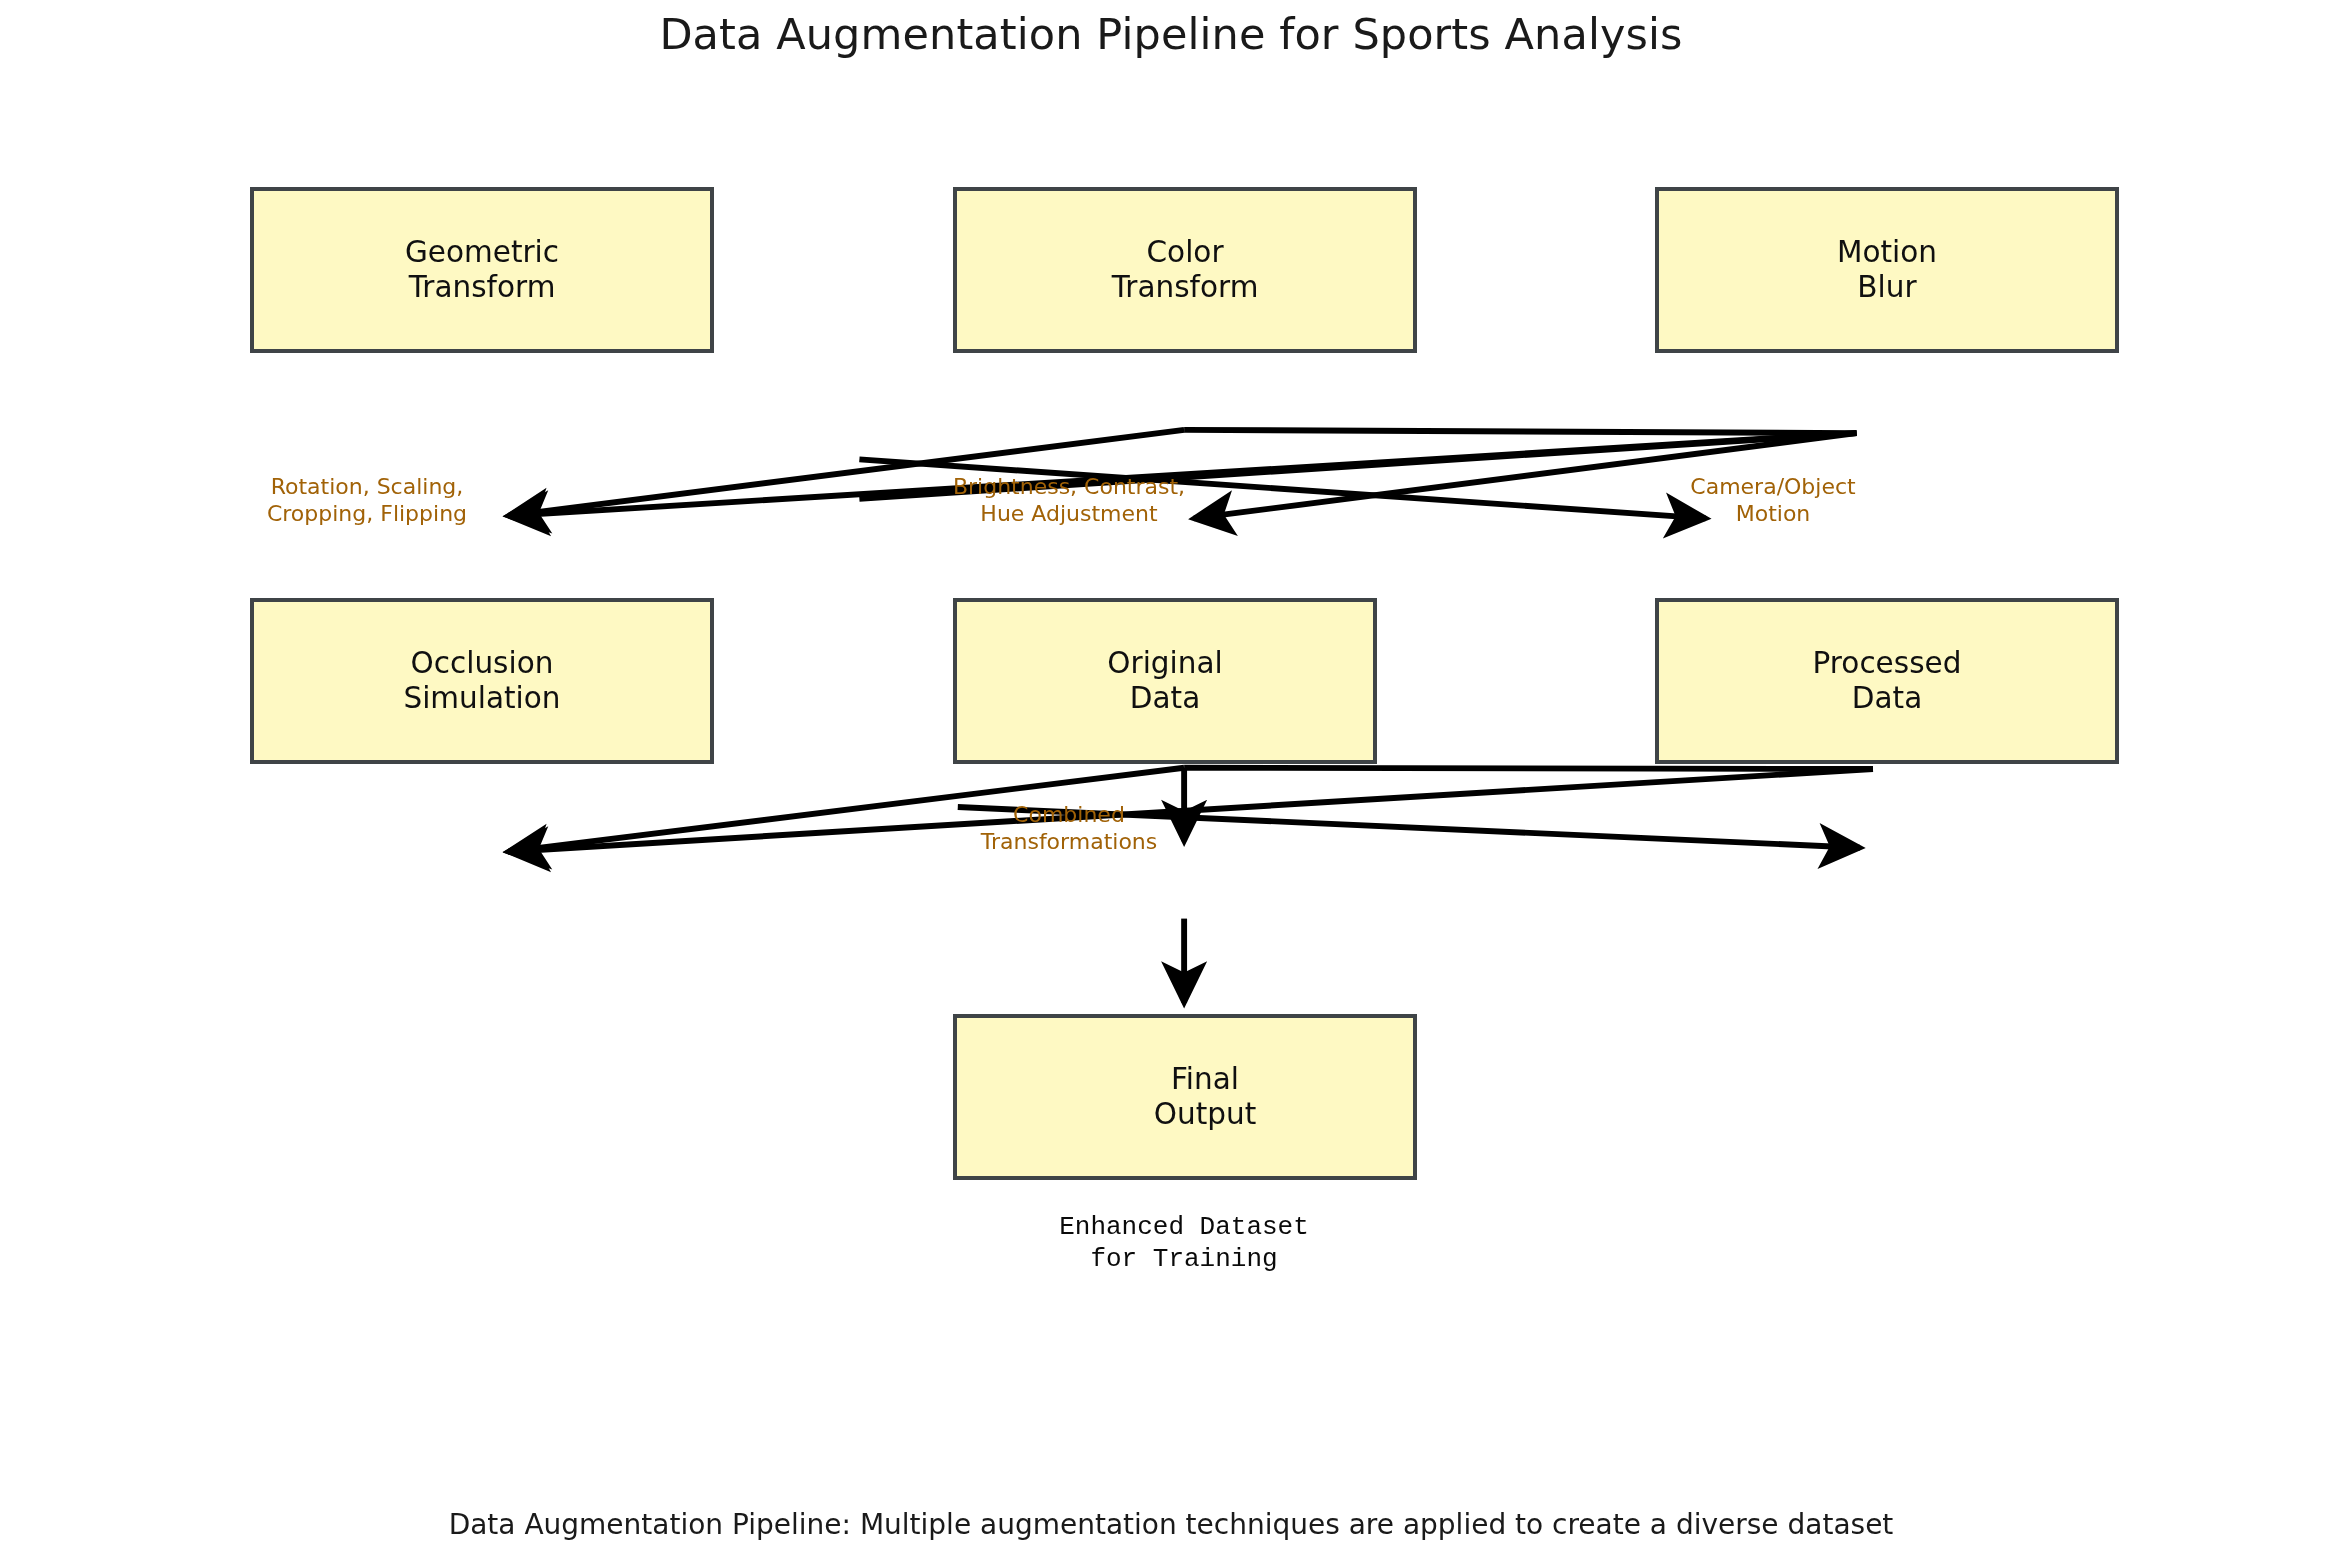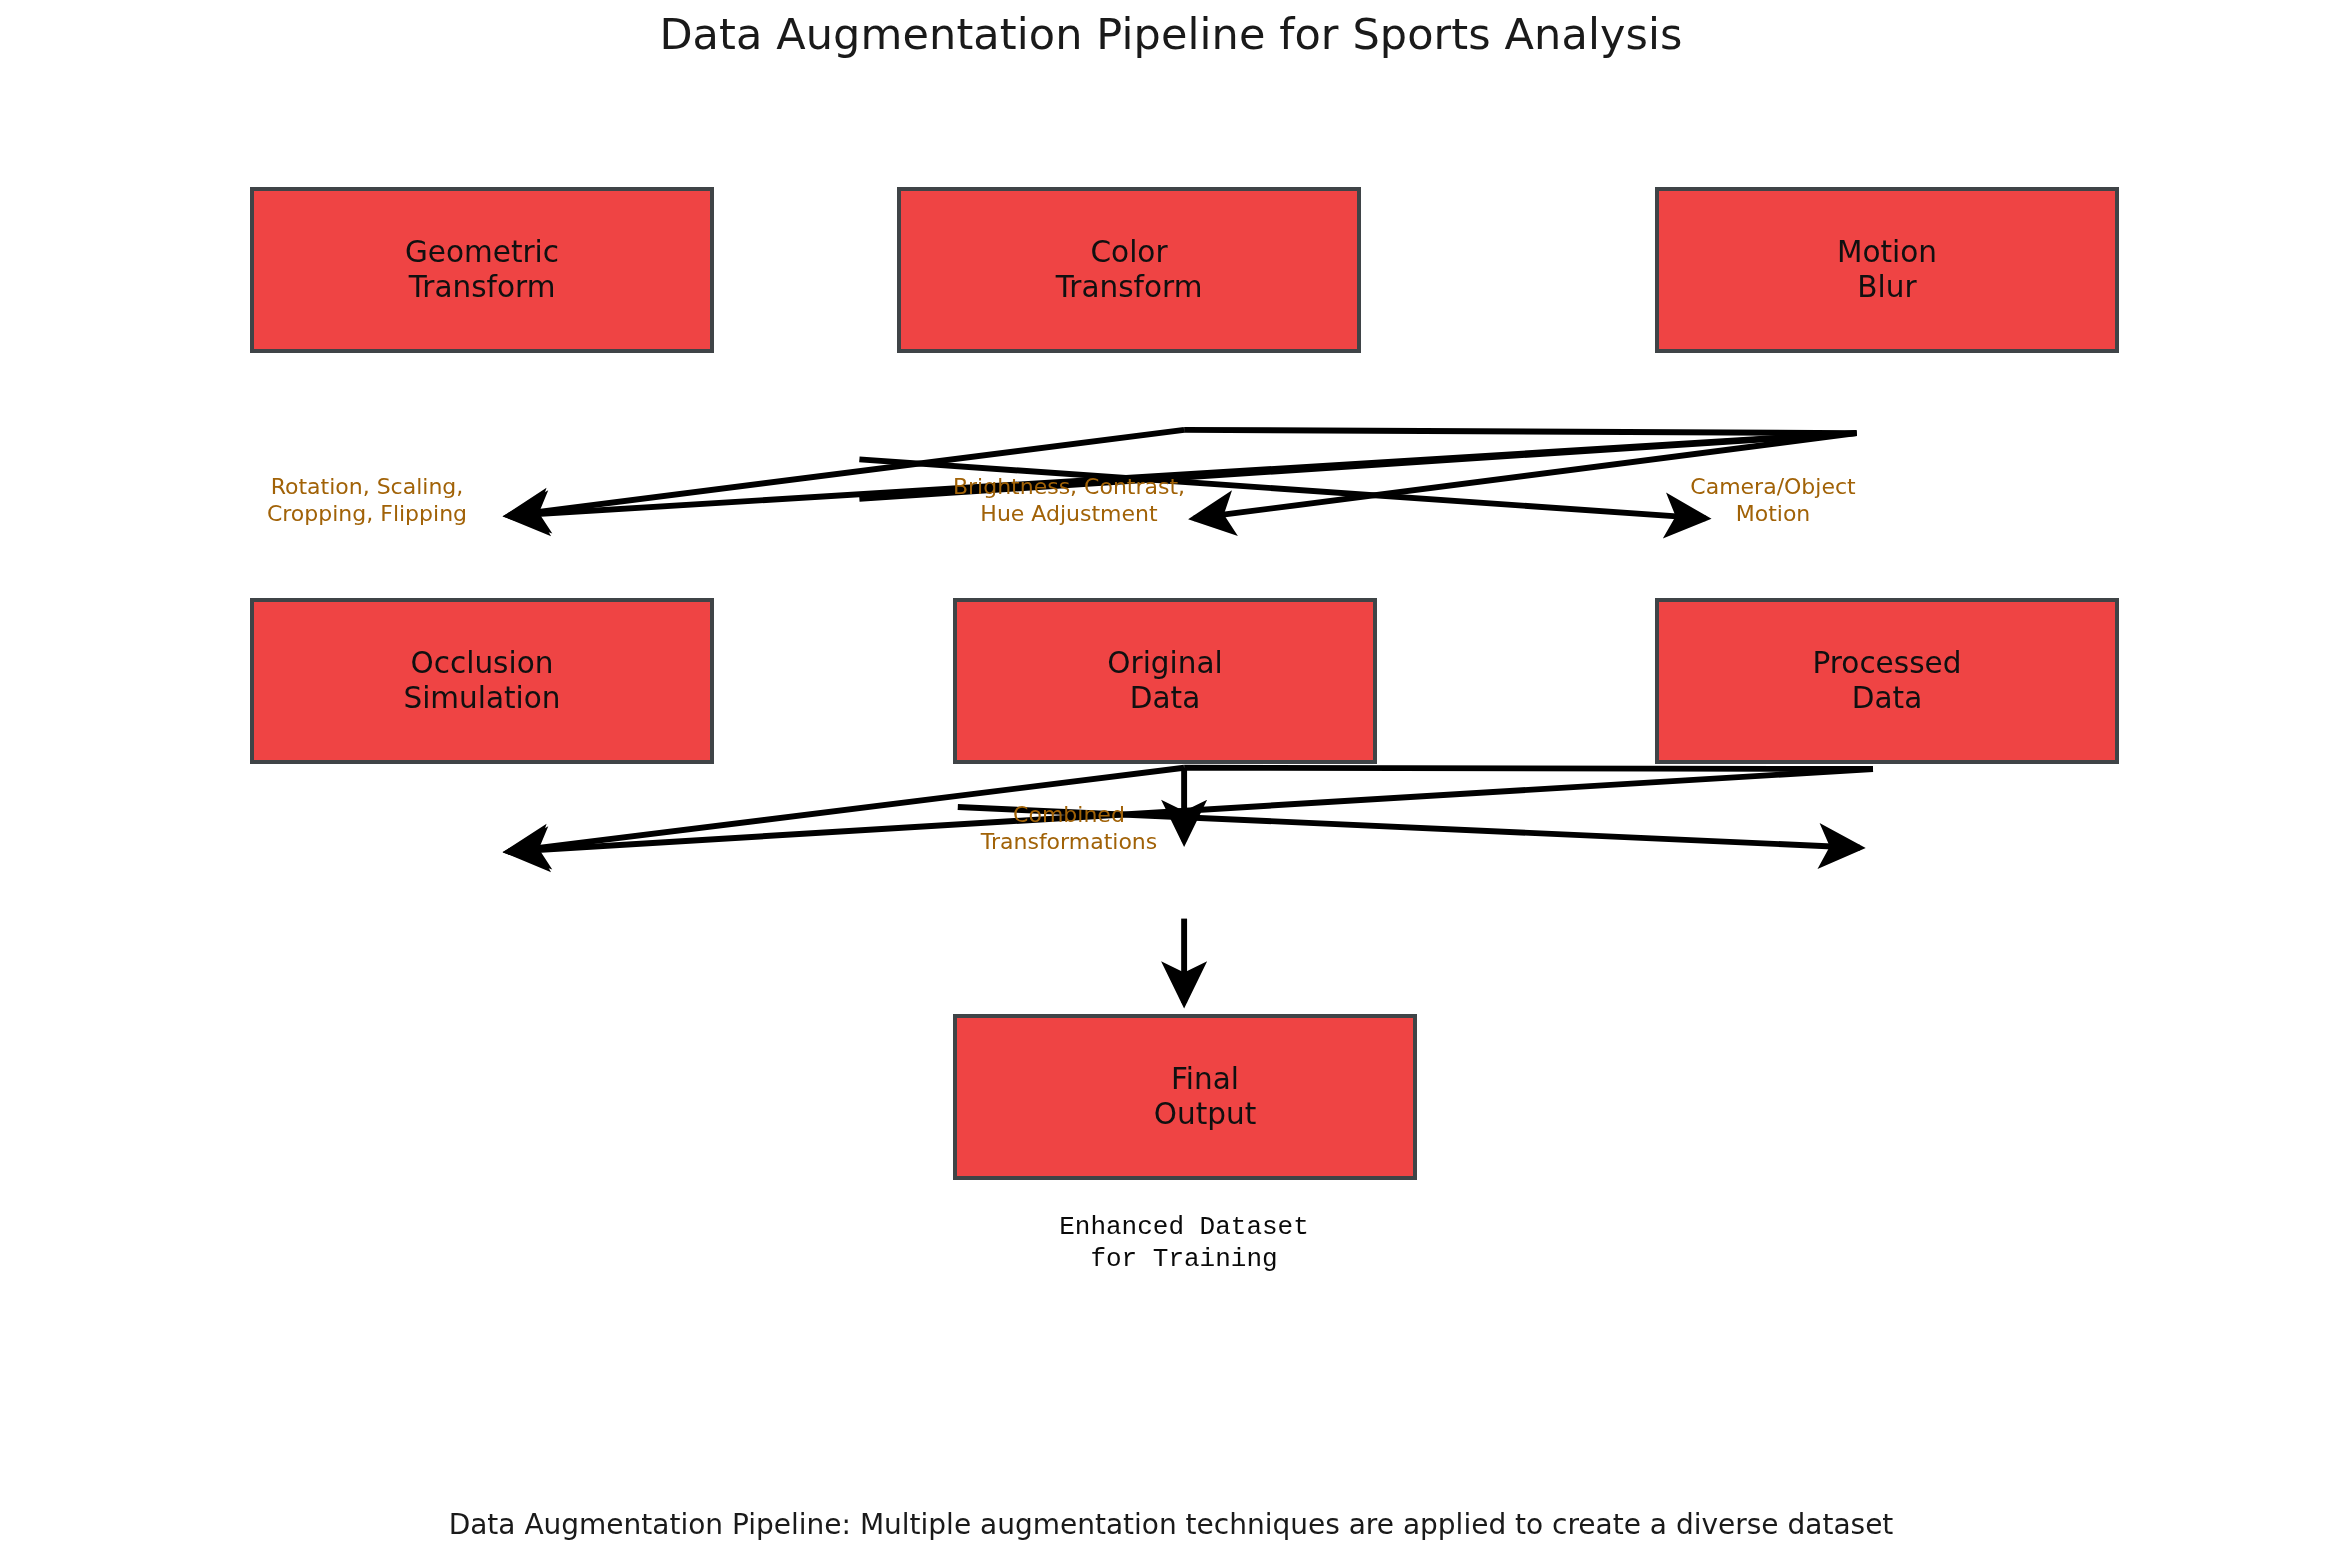--- a/index.html
+++ b/index.html
@@ -47,36 +47,36 @@
     font-size: 28px;
     font-weight: 400;
     color: #1a1a1a;
     white-space: nowrap;
   }
 
   
   .node {
     position: absolute;
     box-sizing: border-box;
-    background: #ef4444;
+    background: #fef9c3;
     border: 4.6px solid #3f4447;
     display: flex;
     align-items: center;
     justify-content: center;
   }
   .node-label {
     font-size: 29.5px;
     line-height: 1.18;
     text-align: center;
     color: #101010;
     white-space: pre-line;
   }
 
   .node-geometric  { left: 250px;  top: 187px;  width: 464px;  height: 166px; }
-  .node-color      { left: 897px; top: 187px;  width: 464px;  height: 166px; }
+  .node-color      { left: 953px; top: 187px;  width: 464px;  height: 166px; }
   .node-motion     { left: 1655px; top: 187px;  width: 464px;  height: 166px; }
   .node-occlusion  { left: 250px;  top: 598px;  width: 464px;  height: 166px; }
   .node-original   { left: 953px; top: 598px;  width: 424px;  height: 166px; }
   .node-processed  { left: 1655px; top: 598px;  width: 464px;  height: 166px; }
   .node-final      { left: 953px; top: 1014px; width: 464px;  height: 166px; padding-left: 40px; }
 
   
   .edge-label {
     position: absolute;
     font-size: 22px;

